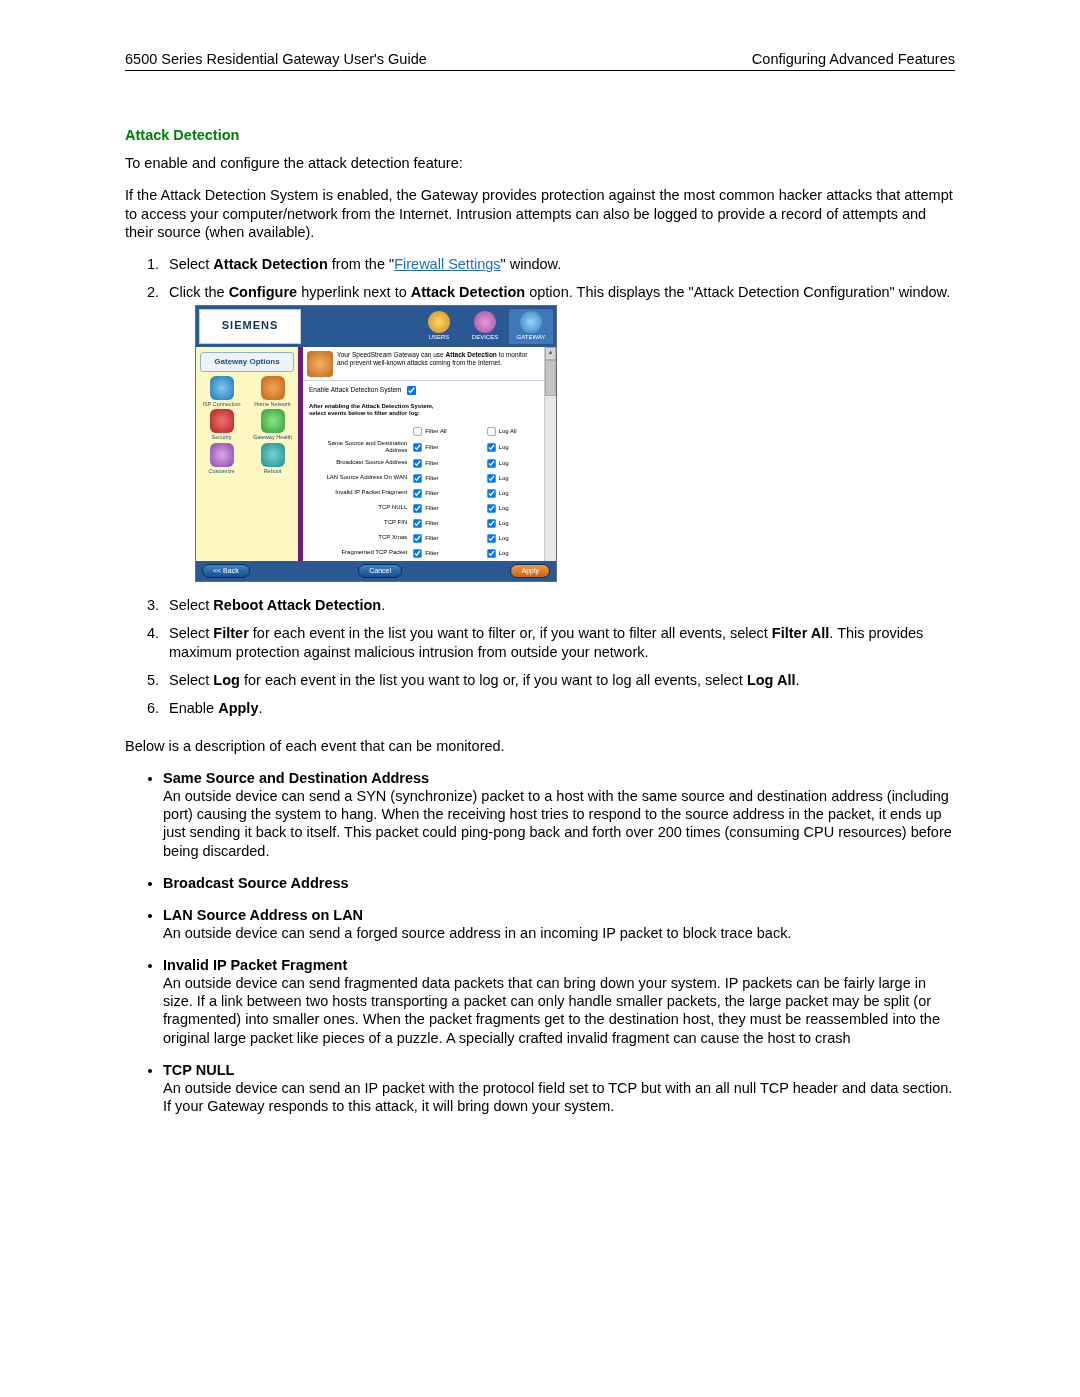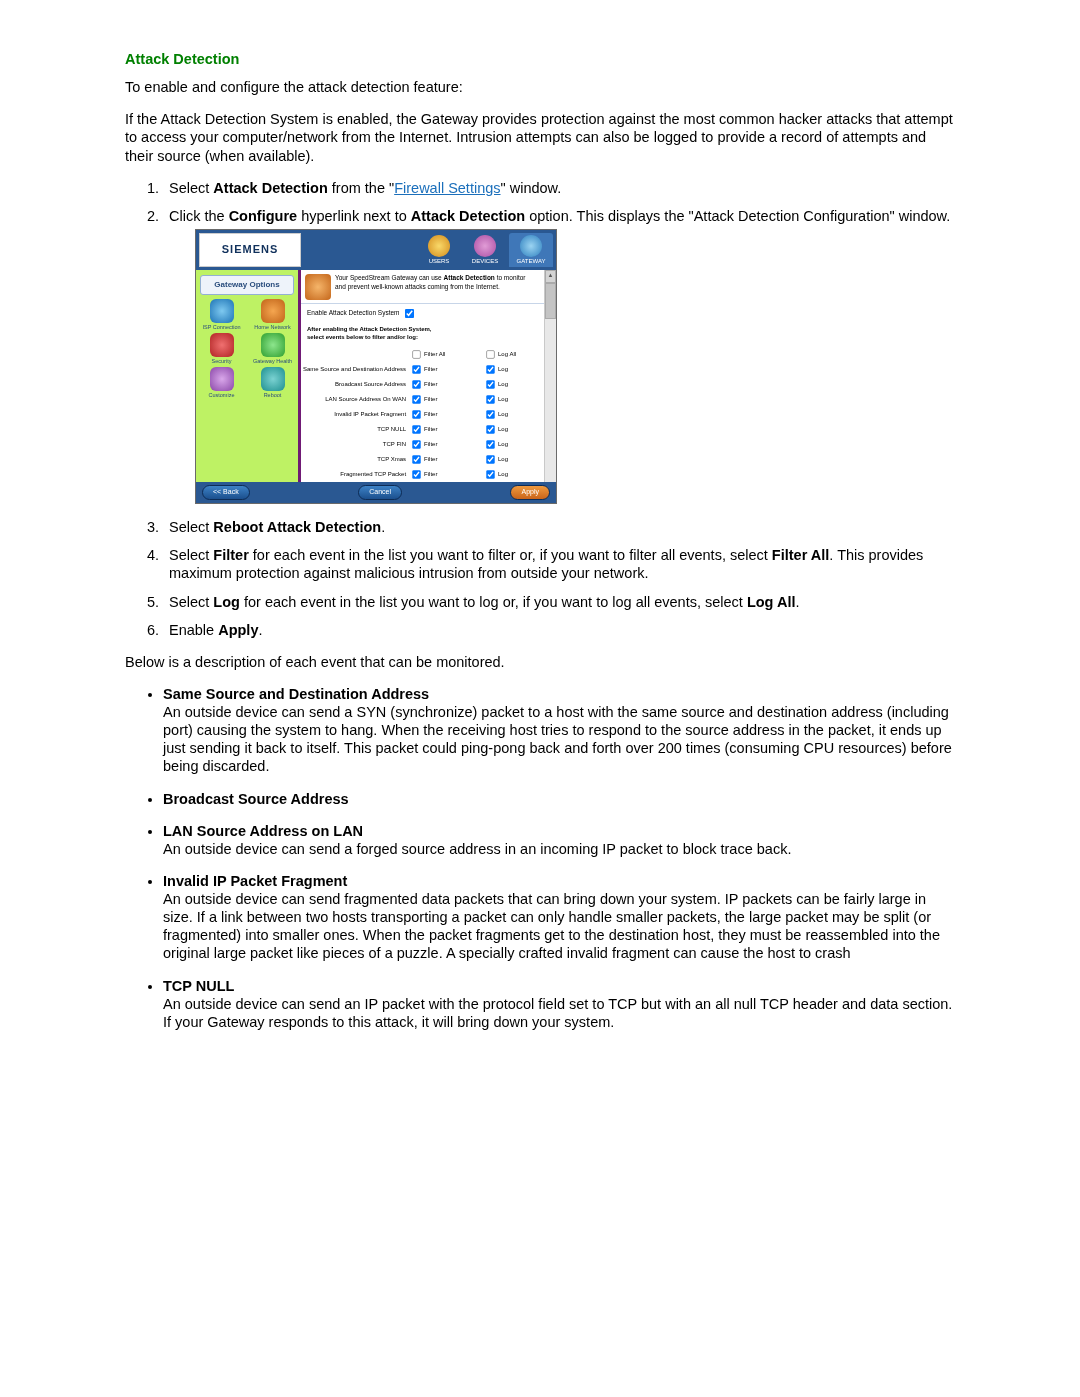--- a/index.html
+++ b/index.html
@@ -22,21 +22,21 @@
     border-bottom: 1px solid #000;
     padding-bottom: 2px;
     margin-bottom: 55px;
   }
   .section-title {
     color: #008000;
     font-weight: bold;
     margin-bottom: 10px;
   }
   p.body { margin: 0 0 14px 0; }
-  ol.steps { margin: 0 0 14px 0; padding-left: 38px; }
+  ol.steps { margin: 0 0 20px 0; padding-left: 38px; }
   ol.steps > li { margin-bottom: 10px; padding-left: 6px; }
   .link {
     color: #1b6fbb;
     text-decoration: underline;
   }
   ul.bullets { margin: 0; padding-left: 38px; list-style: disc; }
   ul.bullets > li { margin-bottom: 14px; }
   .b { font-weight: bold; }
 
   
@@ -89,22 +89,22 @@
     display: flex;
     align-items: center;
     justify-content: center;
   }
   .tab-users .tab-icon { background: radial-gradient(#f9d96a, #d38a1a); }
   .tab-devices .tab-icon { background: radial-gradient(#e19cd6, #a94da2); }
   .tab-gateway .tab-icon { background: radial-gradient(#9bd4f2, #2d7fbe); }
   .shot-body { display: flex; background: #fff; }
   .sidebar {
     width: 102px;
-    background: #bef264;
-    border-right: 3px solid #701a75;
+    background: #fef9c3;
+    border-right: 5px solid #701a75;
     padding: 3px 0 4px 0;
   }
   .gwop {
     margin: 2px 4px 4px 4px;
     background: #eef3fa;
     border: 1px solid #93b0d2;
     font-size: 8px;
     font-weight: bold;
     color: #2a4d7d;
     text-align: center;
@@ -171,20 +171,24 @@
     text-align: center;
     font-size: 14.5px;
     padding-top: 3px;
   }
 </style>
 </head>
 <body>
 
 <div class="page">
 
+  <div class="hdr-row">
+    <span>6500 Series Residential Gateway User's Guide</span>
+    <span>Configuring Advanced Features</span>
+  </div>
 
   <div class="section-title">Attack Detection</div>
 
   <p class="body">To enable and configure the attack detection feature:</p>
 
   <p class="body">If the Attack Detection System is enabled, the Gateway provides protection against the most common hacker attacks that attempt to access your computer/network from the Internet. Intrusion attempts can also be logged to provide a record of attempts and their source (when available).</p>
 
   <ol class="steps">
     <li>
       <span>Select </span><span class="b">Attack Detection</span><span> from the "</span><span class="link">Firewall Settings</span><span>" window.</span>

